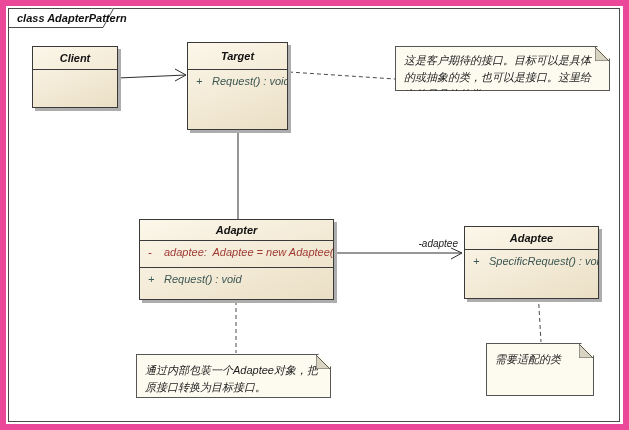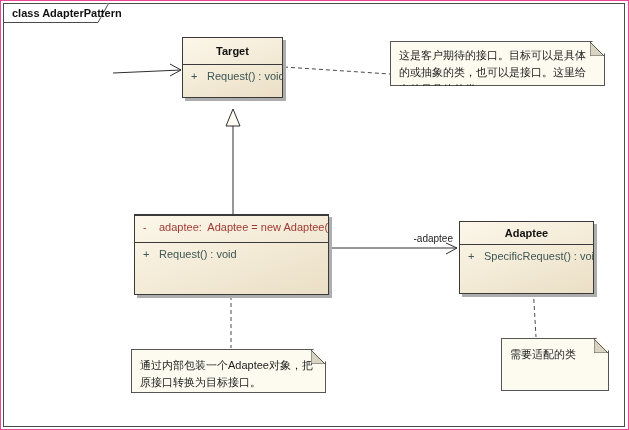--- a/index.html
+++ b/index.html
@@ -1,19 +1,19 @@
 <!DOCTYPE html>
 <html><head>
 <meta charset="utf-8">
 <style>
   * { margin:0; padding:0; box-sizing:border-box; }
   html,body { background:#ffffff; font-family:"Liberation Sans","DejaVu Sans",sans-serif; }
   .screen {
     position:relative; width:629px; height:430px; background:#ffffff;
-    border:1px solid #ec4899; overflow:hidden;
+    border:6px solid #ec4899; overflow:hidden;font-style:italic;
   }
   .frame {
     position:absolute; left:2px; top:2px; right:3px; bottom:2px;
     border:1px solid #4b4b4b; background:#ffffff;
   }
   .connectors { position:absolute; left:0; top:0; width:629px; height:430px; }
   .tab-label {
     position:absolute; left:11px; top:6px; font-size:11px; font-weight:bold; color:#111;
     letter-spacing:0; white-space:nowrap;
   }
@@ -28,38 +28,38 @@
     display:flex; align-items:center; justify-content:center;
     font-size:11px; font-weight:bold; color:#111;
   }
   .uml-compartment { border-top:1px solid #3a3a3a; flex:1; overflow:hidden; }
   .member { display:flex; font-size:11px; padding:5px 4px 2px 8px; white-space:pre; }
   .member .vis { width:16px; flex:0 0 16px; }
   .member.attr, .member.attr .vis { color:#9e3a33; }
   .member.op, .member.op .vis { color:#3c5653; }
   .c-client  { left:26px;  top:40px;  width:86px;  height:62px; }
   .c-client  .uml-header { height:22px; }
-  .c-target  { left:181px; top:36px;  width:101px; height:61px; }
+  .c-target  { left:181px; top:36px;  width:101px; height:88px; }
   .c-target  .uml-header { height:26px; }
   .c-adapter { left:133px; top:213px; width:195px; height:81px; }
   .c-adapter .uml-header { height:20px; }
   .c-adapter .attrs { flex:0 0 27px; }
   .c-adaptee { left:458px; top:220px; width:135px; height:73px; }
   .c-adaptee .uml-header { height:22px; }
   
   .note {
     position:absolute; background:#fdfbf0; border:1px solid #565656;
     box-shadow:3px 3px 0 #adadad;
     clip-path:polygon(0 0, calc(100% - 13px) 0, 100% 13px, 100% 100%, 0 100%);
     font-size:11px; color:#1c1c1c; line-height:17px; padding:7px 8px 4px 8px;
   }
   .note .fold { position:absolute; top:0; right:0; }
   .n-target  { left:389px; top:40px;  width:215px; height:45px; padding-top:5px; }
   .n-adapter { left:130px; top:348px; width:195px; height:44px; }
-  .n-adaptee { left:480px; top:337px; width:108px; height:53px;margin-left:20px; }
+  .n-adaptee { left:480px; top:337px; width:108px; height:53px; }
   .assoc-label {
     position:absolute; left:400px; top:232px; width:52px; text-align:right;
     font-size:10px; color:#1c1c1c; white-space:nowrap;
   }
 </style>
 </head>
 <body>
 
 <div class="screen">
   <div class="frame"></div>
@@ -77,32 +77,37 @@
     <line x1="328" y1="247" x2="456" y2="247" stroke="#2f2f2f" stroke-width="1"></line>
     <polyline points="445,242 456,247 445,253" fill="none" stroke="#2f2f2f" stroke-width="1"></polyline>
 
     <line x1="283" y1="66" x2="389" y2="73" stroke="#4a4a4a" stroke-width="1" stroke-dasharray="4 3"></line>
     <line x1="230" y1="295" x2="230" y2="347" stroke="#4a4a4a" stroke-width="1" stroke-dasharray="4 3"></line>
     <line x1="532" y1="284" x2="535" y2="336" stroke="#4a4a4a" stroke-width="1" stroke-dasharray="4 3"></line>
   </svg>
 
   <span class="tab-label">class AdapterPattern</span>
 
+  <div class="uml-class c-client">
+    <div class="uml-header">Client</div>
+    <div class="uml-compartment"></div>
+  </div>
 
   <div class="uml-class c-target">
     <div class="uml-header">Target</div>
     <div class="uml-compartment">
       <div class="member op">
         <span class="vis">+</span>
         <span>Request() : void</span>
       </div>
     </div>
   </div>
 
   <div class="uml-class c-adapter">
+    <div class="uml-header">Adapter</div>
     <div class="uml-compartment attrs">
       <div class="member attr">
         <span class="vis">-</span>
         <span>adaptee:  Adaptee = new Adaptee()</span>
       </div>
     </div>
     <div class="uml-compartment">
       <div class="member op">
         <span class="vis">+</span>
         <span>Request() : void</span>

